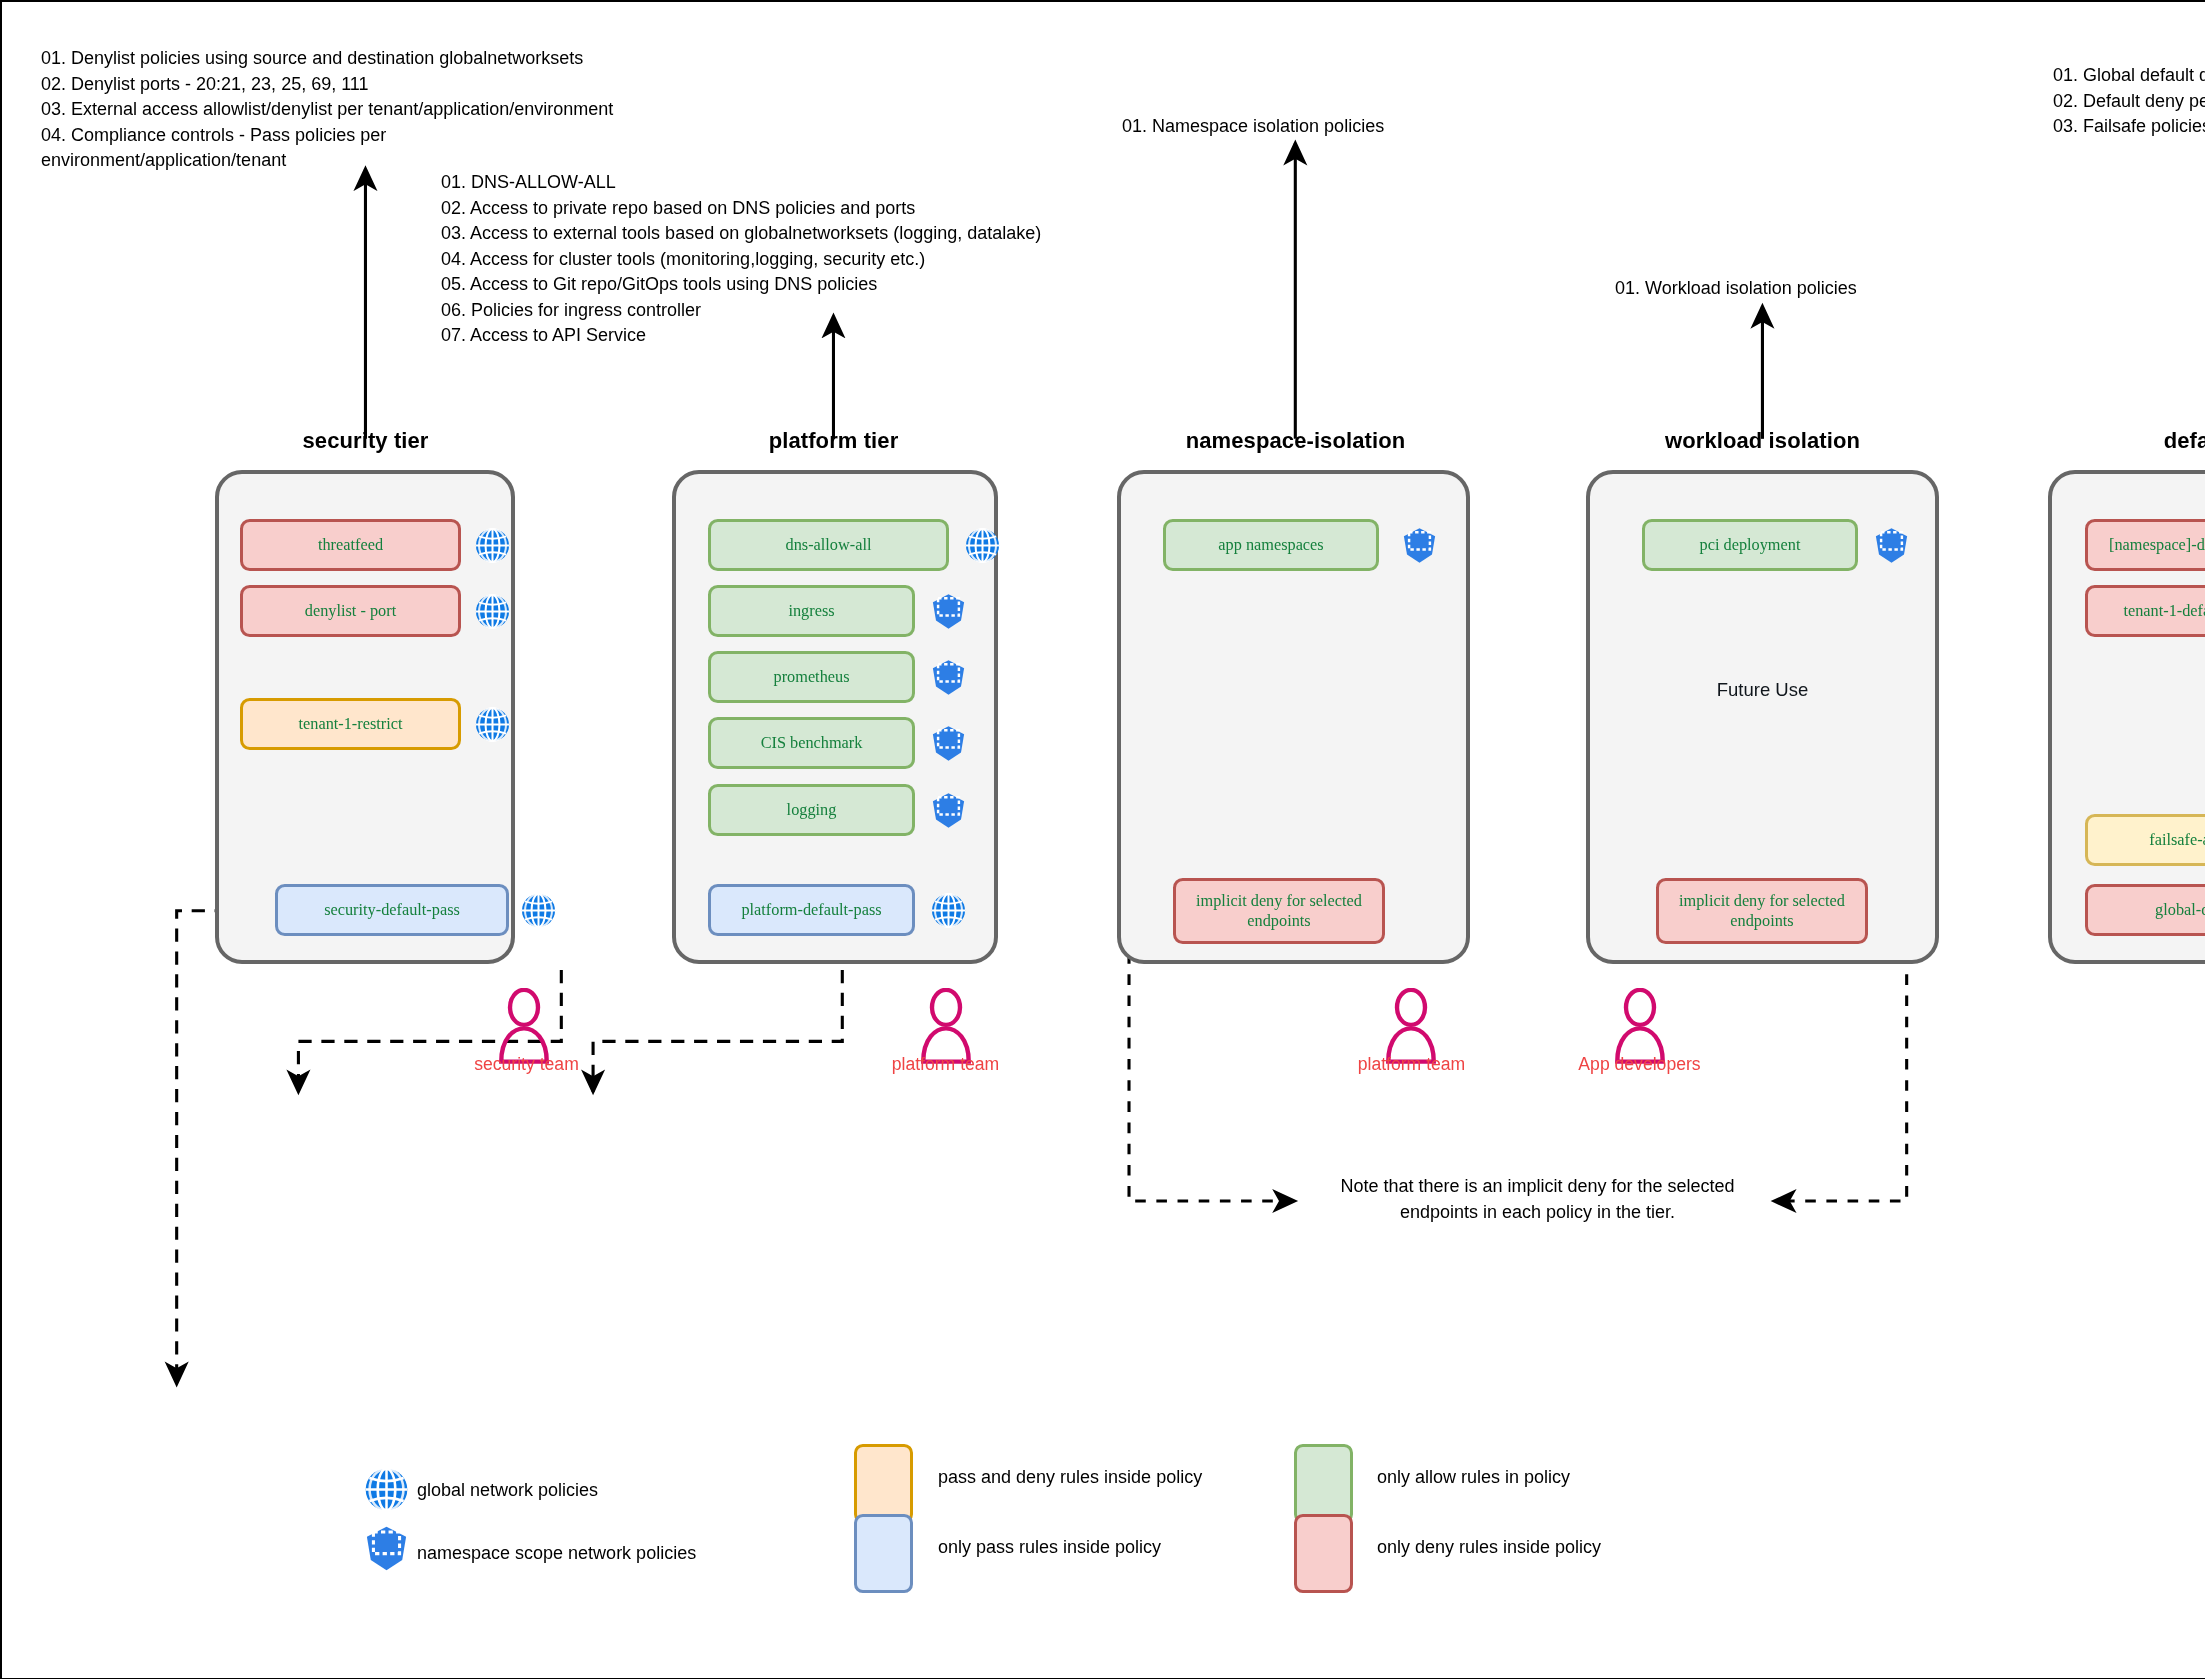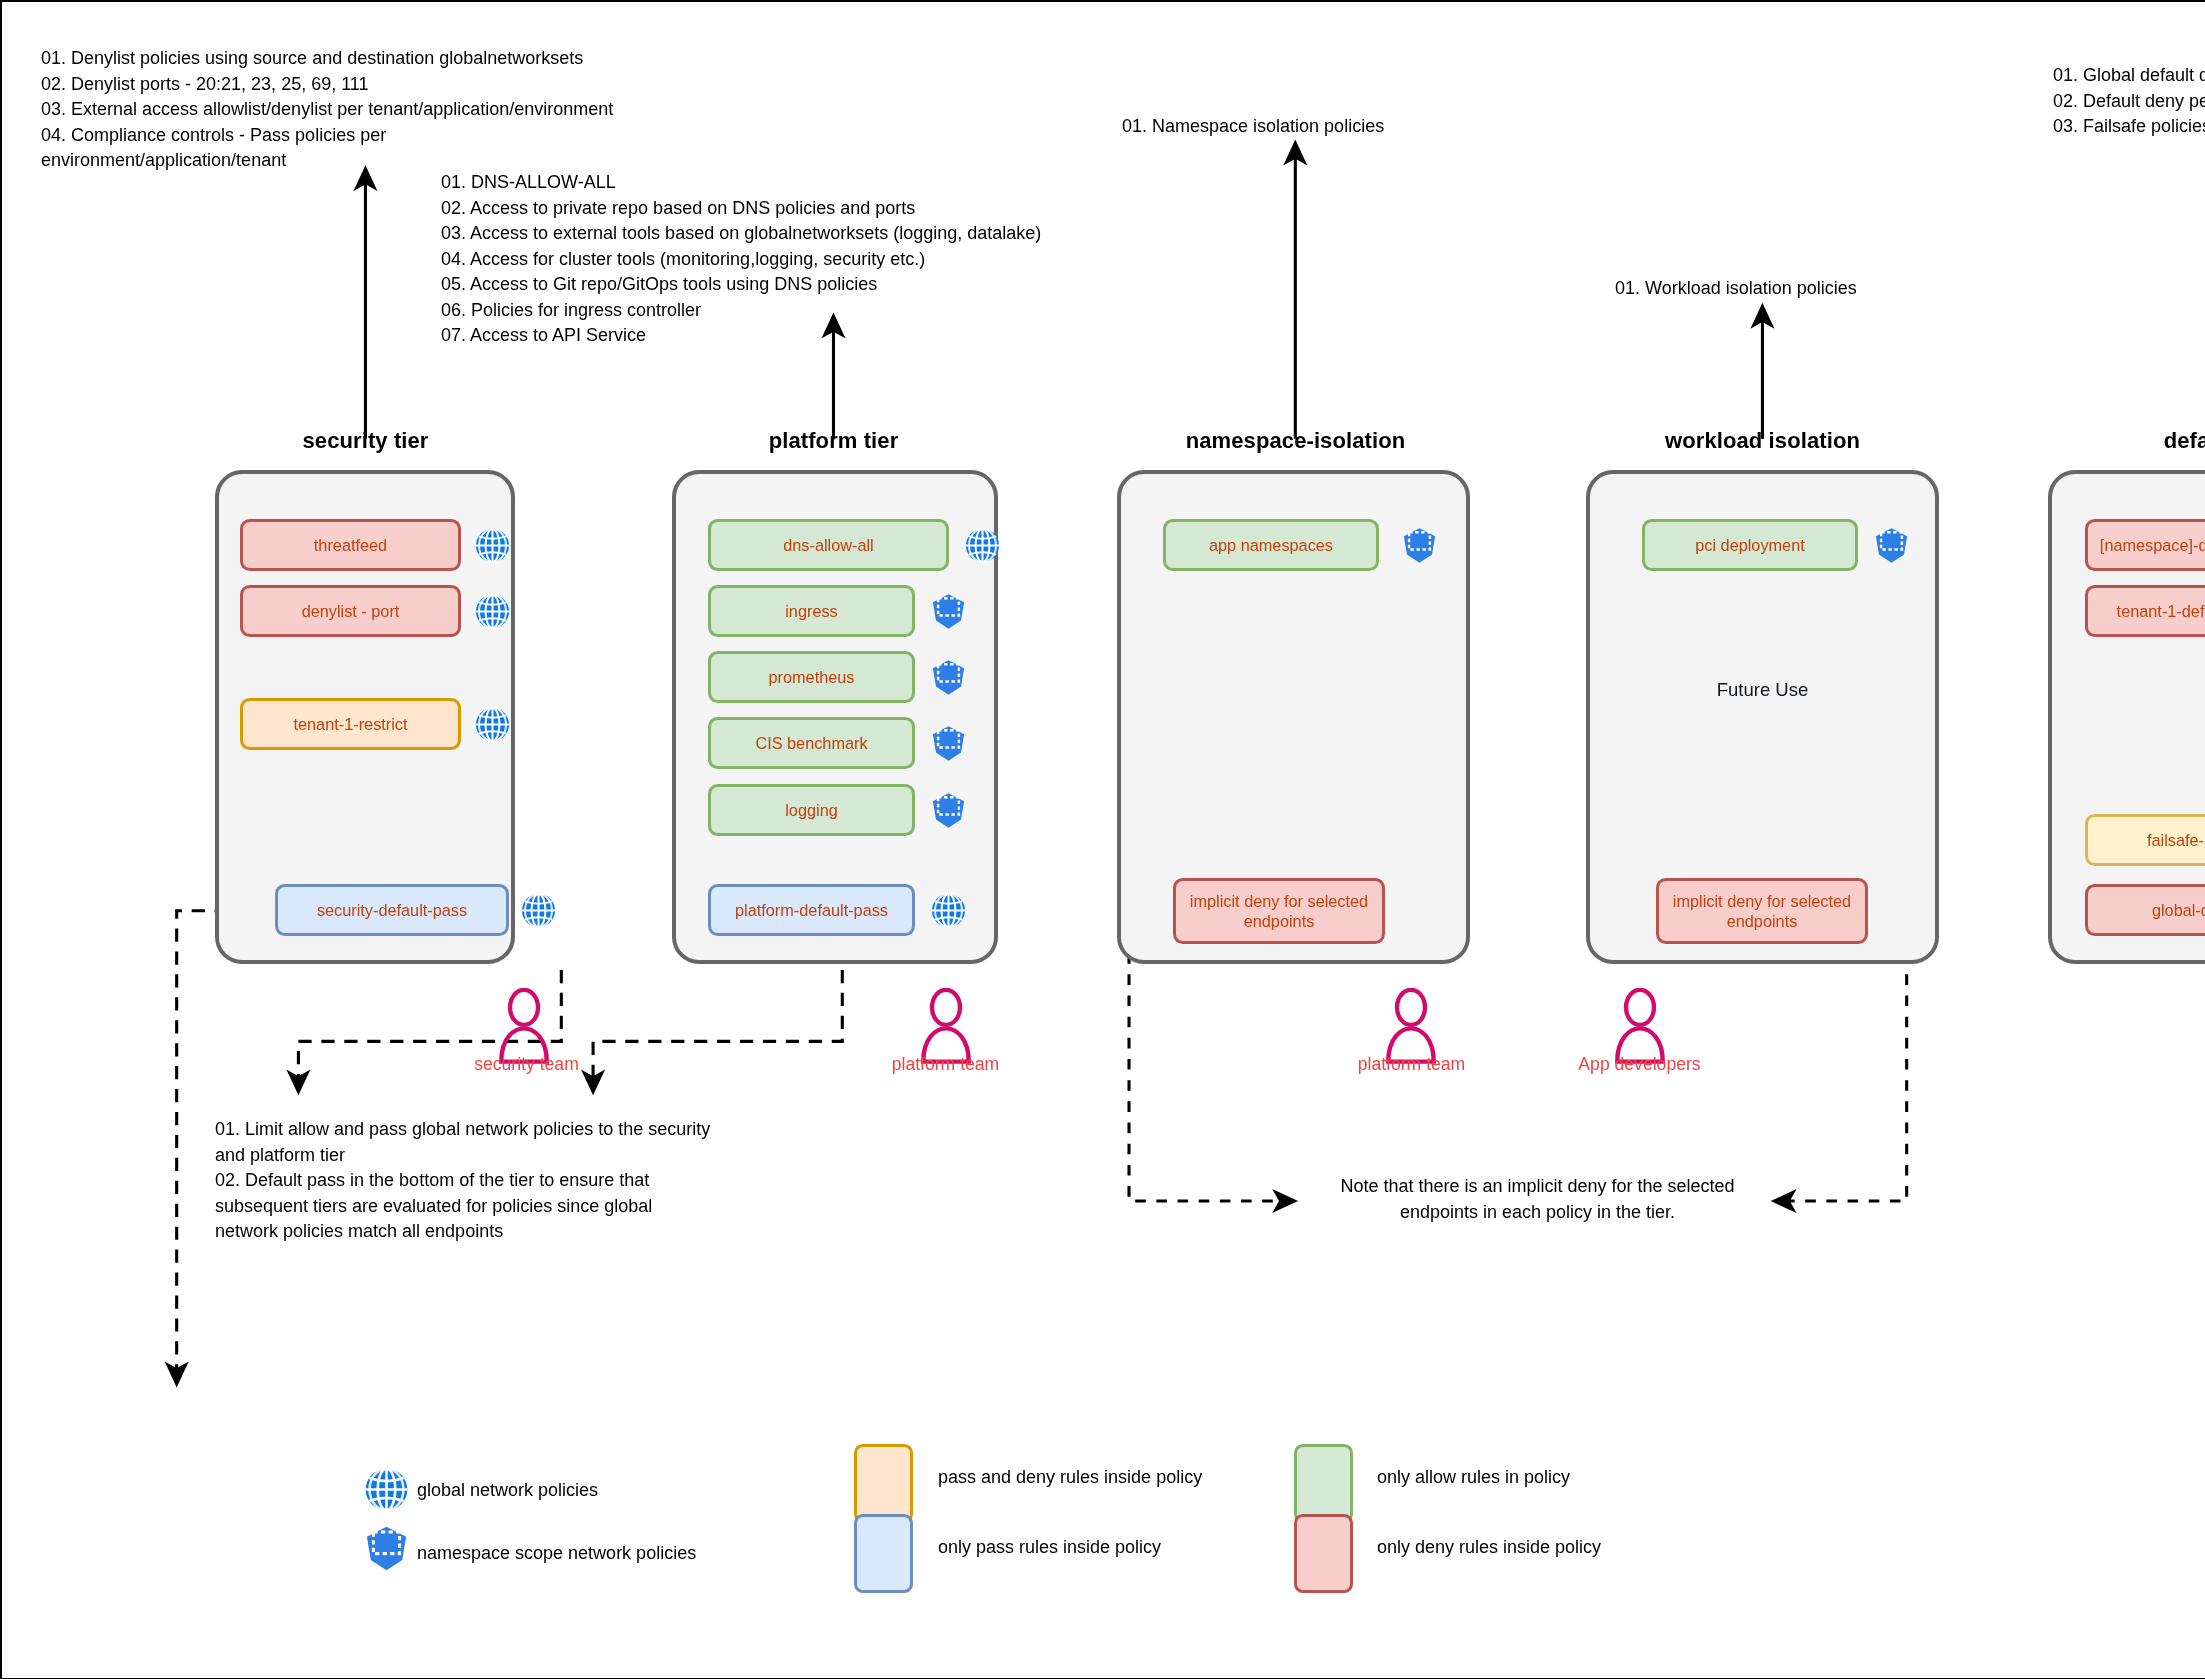--- a/index.html
+++ b/index.html
@@ -50,22 +50,23 @@
     box-sizing:border-box;
     border-radius:9.7px;
     border-width:3.1px;
     border-style:solid;
     display:flex;
     align-items:center;
     justify-content:center;
     text-align:center;
     font-size:16.3px;
     line-height:1.25;
-    color:#c2410c;
+    color:#15803d;
     padding:1.8px 3.5px;
+    font-family:Liberation Serif, serif;
   }
   .pill.deny   {background:#f8cecc;border-color:#b85450;}
   .pill.allow  {background:#d5e8d4;border-color:#82b366;}
   .pill.pass   {background:#dae8fc;border-color:#6c8ebf;}
   .pill.passdeny{background:#ffe6cc;border-color:#d79b00;}
   .pill.failsafe{background:#fff2cc;border-color:#d6b656;}
 
   
   .icon-slot{position:absolute;display:flex;align-items:center;justify-content:center;}
   .ico-globe svg, .ico-ns svg{display:block;}
@@ -158,25 +159,20 @@
 07. Access to API Service</div>
 
   <div class="note" style="left:1120px;top:112px;width:441px;">01. Namespace isolation policies</div>
 
   <div class="note" style="left:1613px;top:274px;width:441px;">01. Workload isolation policies</div>
 
   <div class="note" style="left:2051px;top:61px;width:485px;">01. Global default deny
 02. Default deny per namespace
 03. Failsafe policies</div>
 
-  <div class="note" style="left:213px;top:1115px;width:662px;">01. Limit allow and pass global network policies to the security
-and platform tier
-02. Default pass in the bottom of the tier to ensure that
-subsequent tiers are evaluated for policies since global
-network policies match all endpoints</div>
 
 
   <div class="note" style="left:1306px;top:1172px;width:459px;text-align:center;">Note that there is an implicit deny for the selected
 endpoints in each policy in the tier.</div>
 
   <div class="tier-title" style="left:231px;top:426px;width:265px;">security tier</div>
   <div class="tier-box" style="left:213px;top:468px;width:300px;height:494px;"></div>
 
   <div class="policy-row" style="left:238px;top:517px;">
     <div class="pill deny" style="width:221px;height:52px;">threatfeed</div>

